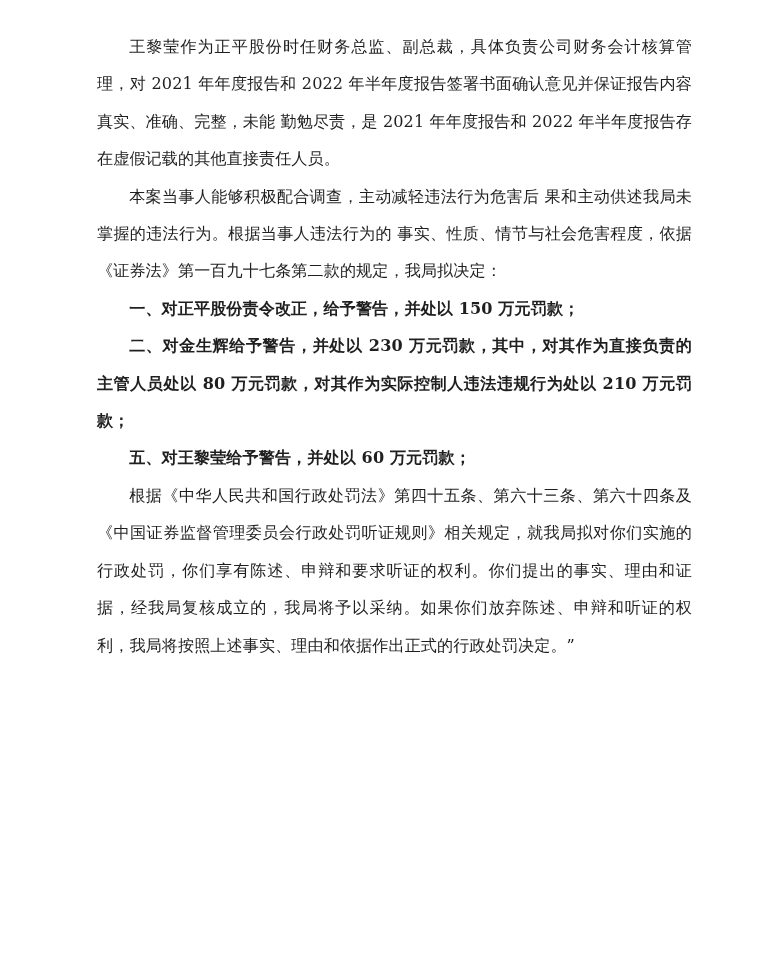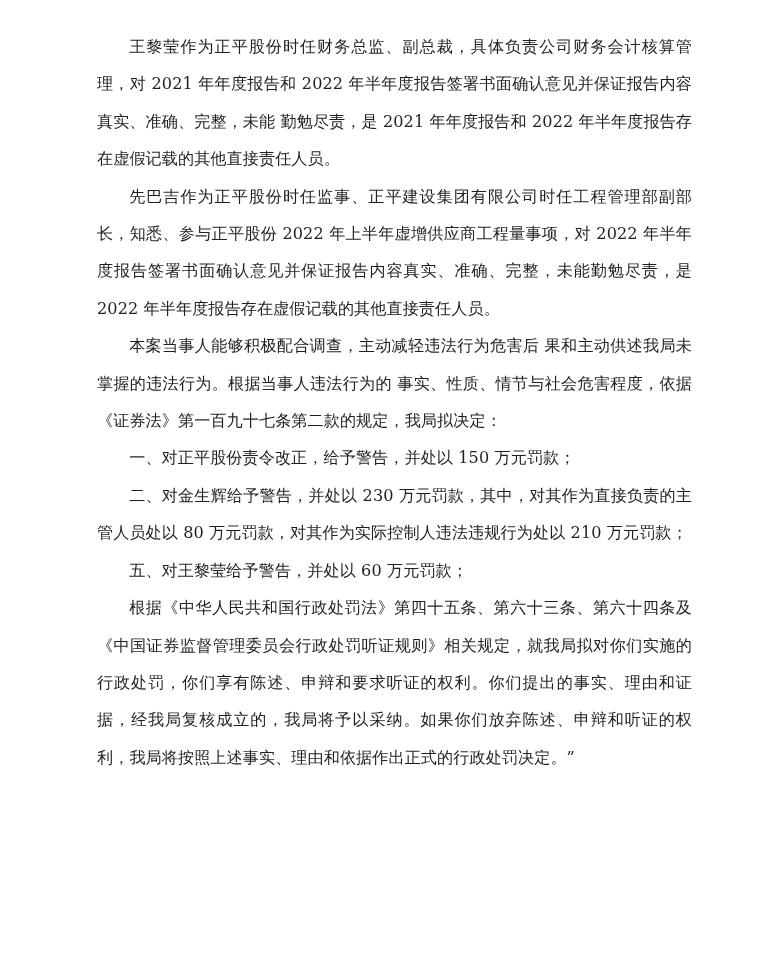--- a/index.html
+++ b/index.html
@@ -42,31 +42,31 @@
     text-align: justify;
     text-justify: inter-ideograph;
   }
 
   
   p.item {
     margin: 0;
     text-indent: 2em;
     text-align: justify;
     text-justify: inter-ideograph;
+    font-weight: bold;
   }
 </style>
 </head>
 <body>
 
 <div class="page">
   <div class="doc-body">
 
     <p class="para">王黎莹作为正平股份时任财务总监、副总裁，具体负责公司财务会计核算管理，对 2021 年年度报告和 2022 年半年度报告签署书面确认意见并保证报告内容真实、准确、完整，未能 勤勉尽责，是 2021 年年度报告和 2022 年半年度报告存在虚假记载的其他直接责任人员。</p>
 
-    <p class="para">先巴吉作为正平股份时任监事、正平建设集团有限公司时任工程管理部副部长，知悉、参与正平股份 2022 年上半年虚增供应商工程量事项，对 2022 年半年度报告签署书面确认意见并保证报告内容真实、准确、完整，未能勤勉尽责，是 2022 年半年度报告存在虚假记载的其他直接责任人员。</p>
 
 
     <p class="para">本案当事人能够积极配合调查，主动减轻违法行为危害后 果和主动供述我局未掌握的违法行为。根据当事人违法行为的 事实、性质、情节与社会危害程度，依据《证券法》第一百九十七条第二款的规定，我局拟决定：</p>
 
     <p class="item">一、对正平股份责令改正，给予警告，并处以 150 万元罚款；</p>
 
     <p class="item">二、对金生辉给予警告，并处以 230 万元罚款，其中，对其作为直接负责的主管人员处以 80 万元罚款，对其作为实际控制人违法违规行为处以 210 万元罚款；</p>
 
 
 

